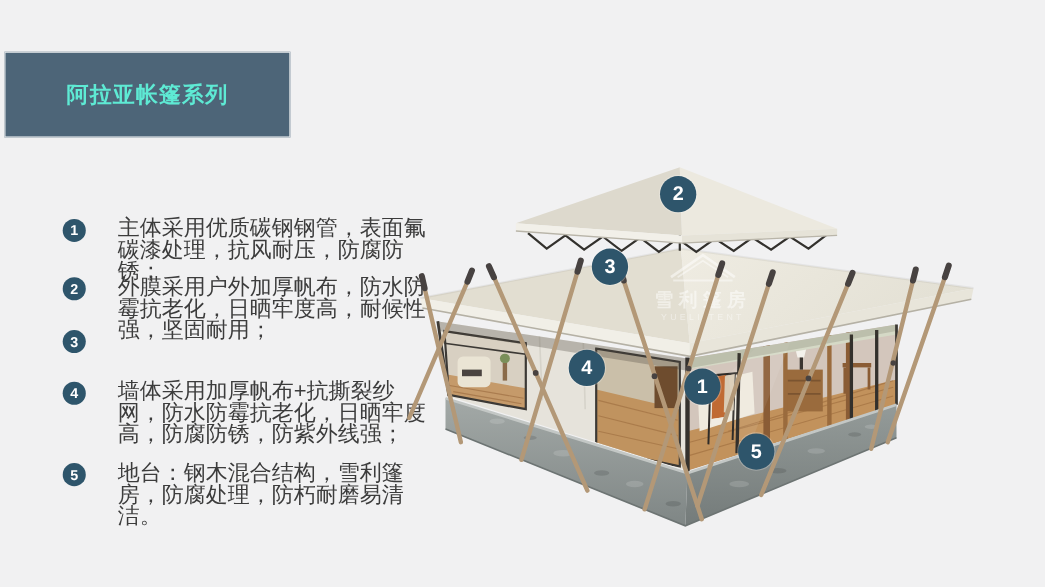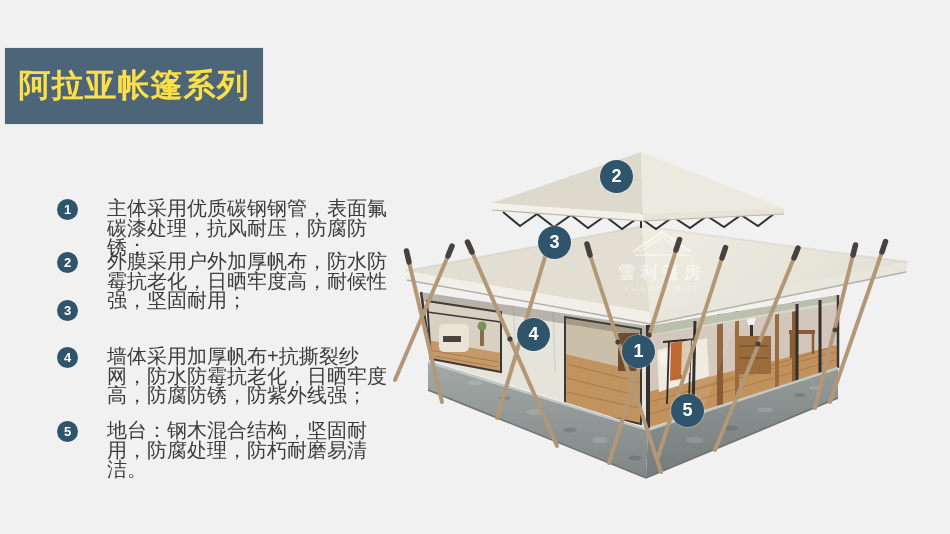--- a/index.html
+++ b/index.html
@@ -12,40 +12,40 @@
   .page{position:absolute;inset:0;width:950px;height:534px;background:#f1f1f2;}
 
   
   .banner{
     position:absolute;left:4px;top:47px;width:260px;height:78px;
     background:#4d6578;border:1px solid #e3e7e9;
     display:flex;align-items:center;justify-content:center;
     box-sizing:border-box;
   }
   .banner h1{
-    margin:0;color:#fde047;font-size:32px;font-weight:bold;
+    margin:0;color:#5eead4;font-size:20px;font-weight:bold;
     letter-spacing:1px;white-space:nowrap;
   }
 
   
   .feature-row{position:absolute;left:57px;display:flex;align-items:flex-start;}
   .num-badge{
     width:21px;height:21px;border-radius:50%;
     background:#2e556b;color:#fff;
     font-size:13px;font-weight:bold;line-height:21px;text-align:center;
     flex:0 0 21px;
   }
   .feature-text{
     margin-left:29px;width:282px;
     font-size:20px;line-height:19.5px;color:#3c3c3c;
   }
   .r1{top:199px}.r2{top:252px}.r3{top:300px}.r4{top:347px}.r5{top:421px}
 
   
-  .tent-wrap{position:absolute;left:385px;top:140px;width:560px;height:360px;}
+  .tent-wrap{position:absolute;left:362px;top:140px;width:560px;height:360px;}
 
   
   .callout{
     position:absolute;width:33px;height:33px;border-radius:50%;
     background:#2e556b;color:#fff;font-size:18px;font-weight:bold;
     display:flex;align-items:center;justify-content:center;
     box-shadow:0 0 0 1px rgba(255,255,255,0.25);
   }
   .c2{left:600px;top:160px}
   .c3{left:538px;top:226px}
@@ -73,21 +73,21 @@
     </div>
     <div class="feature-row r3">
       <div class="num-badge">3</div>
     </div>
     <div class="feature-row r4">
       <div class="num-badge">4</div>
       <div class="feature-text">墙体采用加厚帆布+抗撕裂纱网，防水防霉抗老化，日晒牢度高，防腐防锈，防紫外线强；</div>
     </div>
     <div class="feature-row r5">
       <div class="num-badge">5</div>
-      <div class="feature-text">地台：钢木混合结构，坚固耐用，防腐处理，防朽耐磨易清洁。</div>
+      <div class="feature-text">地台：钢木混合结构，雪利篷房，防腐处理，防朽耐磨易清洁。</div>
     </div>
   </div>
 
   <div class="tent-wrap">
     <svg viewBox="0 0 560 360" width="560" height="360">
       <defs>
         <clipPath id="clipL">
             <path d="M35,152 L263,186 L263,288 L45,220 Z"></path>
           </clipPath>
         <clipPath id="clipR">

